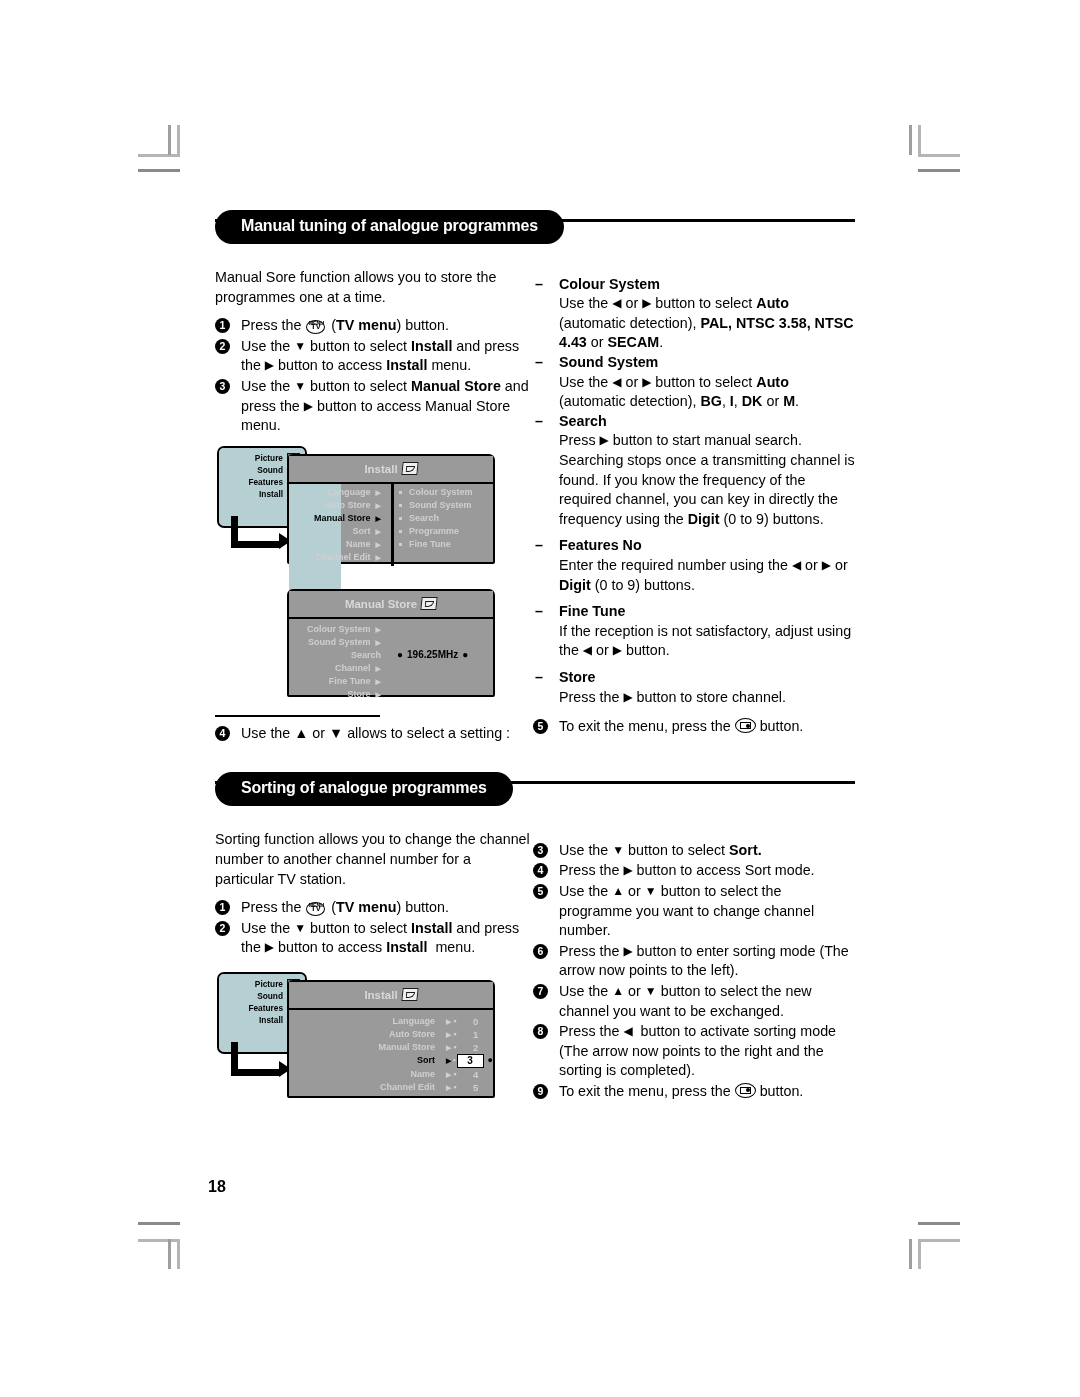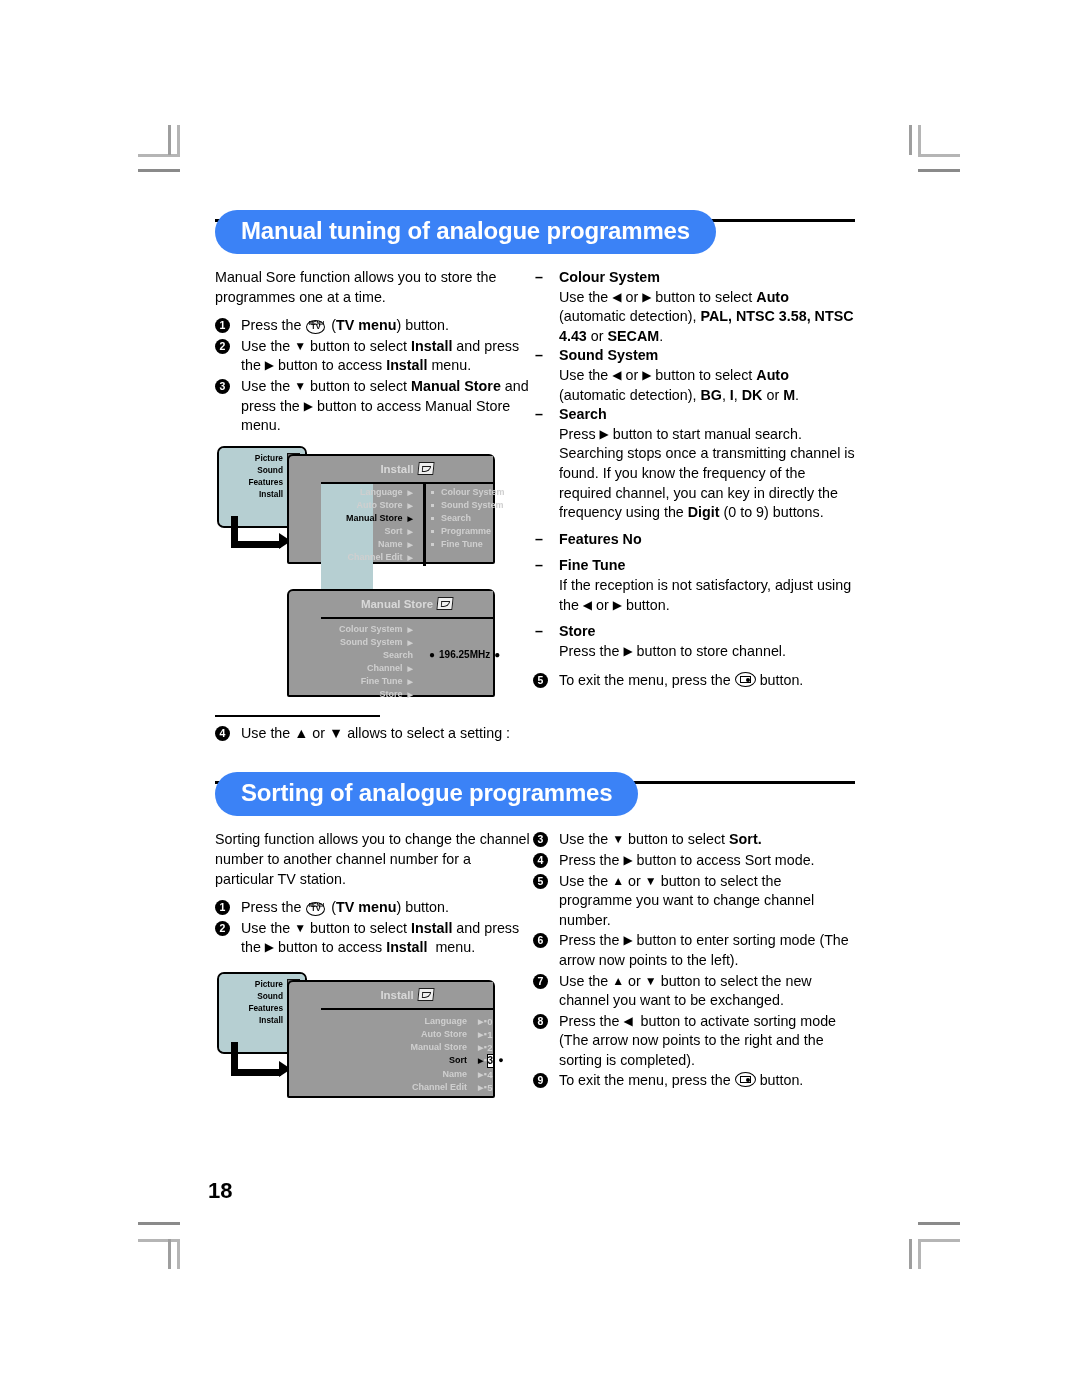--- a/index.html
+++ b/index.html
@@ -39,34 +39,35 @@
   }
   .banner-rule {
     position: absolute;
     left: 0; right: 0; top: 9px;
     height: 3px;
     background: #000;
   }
   .banner {
     position: absolute;
     left: 0; top: 0;
-    background: #3b82f6;
+    background: #000000;
     color: #fff;
     border-radius: 22px;
     padding: 7px 26px 9px 26px;
-    font-size: 24px;
+    font-size: 16px;
     font-weight: bold;
     letter-spacing: -0.2px;
     white-space: nowrap;
   }
 
   
   .cols {
     display: flex;
     gap: 0;
+    align-items: center;
   }
   .col-left { width: 318px; }
   .col-right { width: 322px; }
 
   p.intro {
     margin: 0 0 9px 0;
     font-size: 14.3px;
     line-height: 19.6px;
   }
 
@@ -176,21 +177,20 @@
   }
 
   
   .osd-block { position: relative; margin: 10px 0 6px 0; }
 
   .osd-panel {
     position: absolute;
     box-sizing: border-box;
     border: 2.5px solid #000;
     background: #9a9a9a;
-    padding-left: 32px;
   }
   .osd-tvmenu {
     border-radius: 7px;
     overflow: hidden;
   }
   .osd-title {
     height: 20px;
     background: #9a9a9a;
     border-bottom: 2.5px solid #000;
     color: #d8d8d8;
@@ -341,21 +341,21 @@
   .rule-short {
     border-top: 2px solid #000;
     width: 165px;
     margin: 8px 0 7px 0;
   }
 
   .pagenum {
     position: absolute;
     left: 208px;
     top: 1178px;
-    font-size: 22px;
+    font-size: 16px;
     font-weight: bold;
   }
 </style>
 </head>
 <body>
 
 <div class="cropmark cm-h-light" style="left:138px; top:154px; width:42px;"></div>
 <div class="cropmark cm-v-light" style="left:177px; top:125px; height:30px;"></div>
 <div class="cropmark cm-v" style="left:168px; top:125px; height:30px; background:#9e9e9e;"></div>
 <div class="cropmark cm-h" style="left:138px; top:169px; width:42px;"></div>
@@ -553,20 +553,21 @@
 
       <div class="subitem">
         <span class="dash">–</span>
         <span class="sub-title">Search</span>
         <span class="sub-body">Press <span class="arr">▶</span> button to start manual search. Searching stops once a transmitting channel is found. If you know the frequency of the required channel, you can key in directly the frequency using the <b>Digit</b> (0 to 9) buttons.</span>
       </div>
 
       <div class="subitem" style="margin-top:7px;">
         <span class="dash">–</span>
         <span class="sub-title">Features No</span>
+        <span class="sub-body">Enter the required number using the <span class="arr">◀</span> or <span class="arr">▶</span> or <b>Digit</b> (0 to 9) buttons.</span>
       </div>
 
       <div class="subitem" style="margin-top:7px;">
         <span class="dash">–</span>
         <span class="sub-title">Fine Tune</span>
         <span class="sub-body">If the reception is not satisfactory, adjust using the <span class="arr">◀</span> or <span class="arr">▶</span> button.</span>
       </div>
 
       <div class="subitem" style="margin-top:7px;">
         <span class="dash">–</span>

